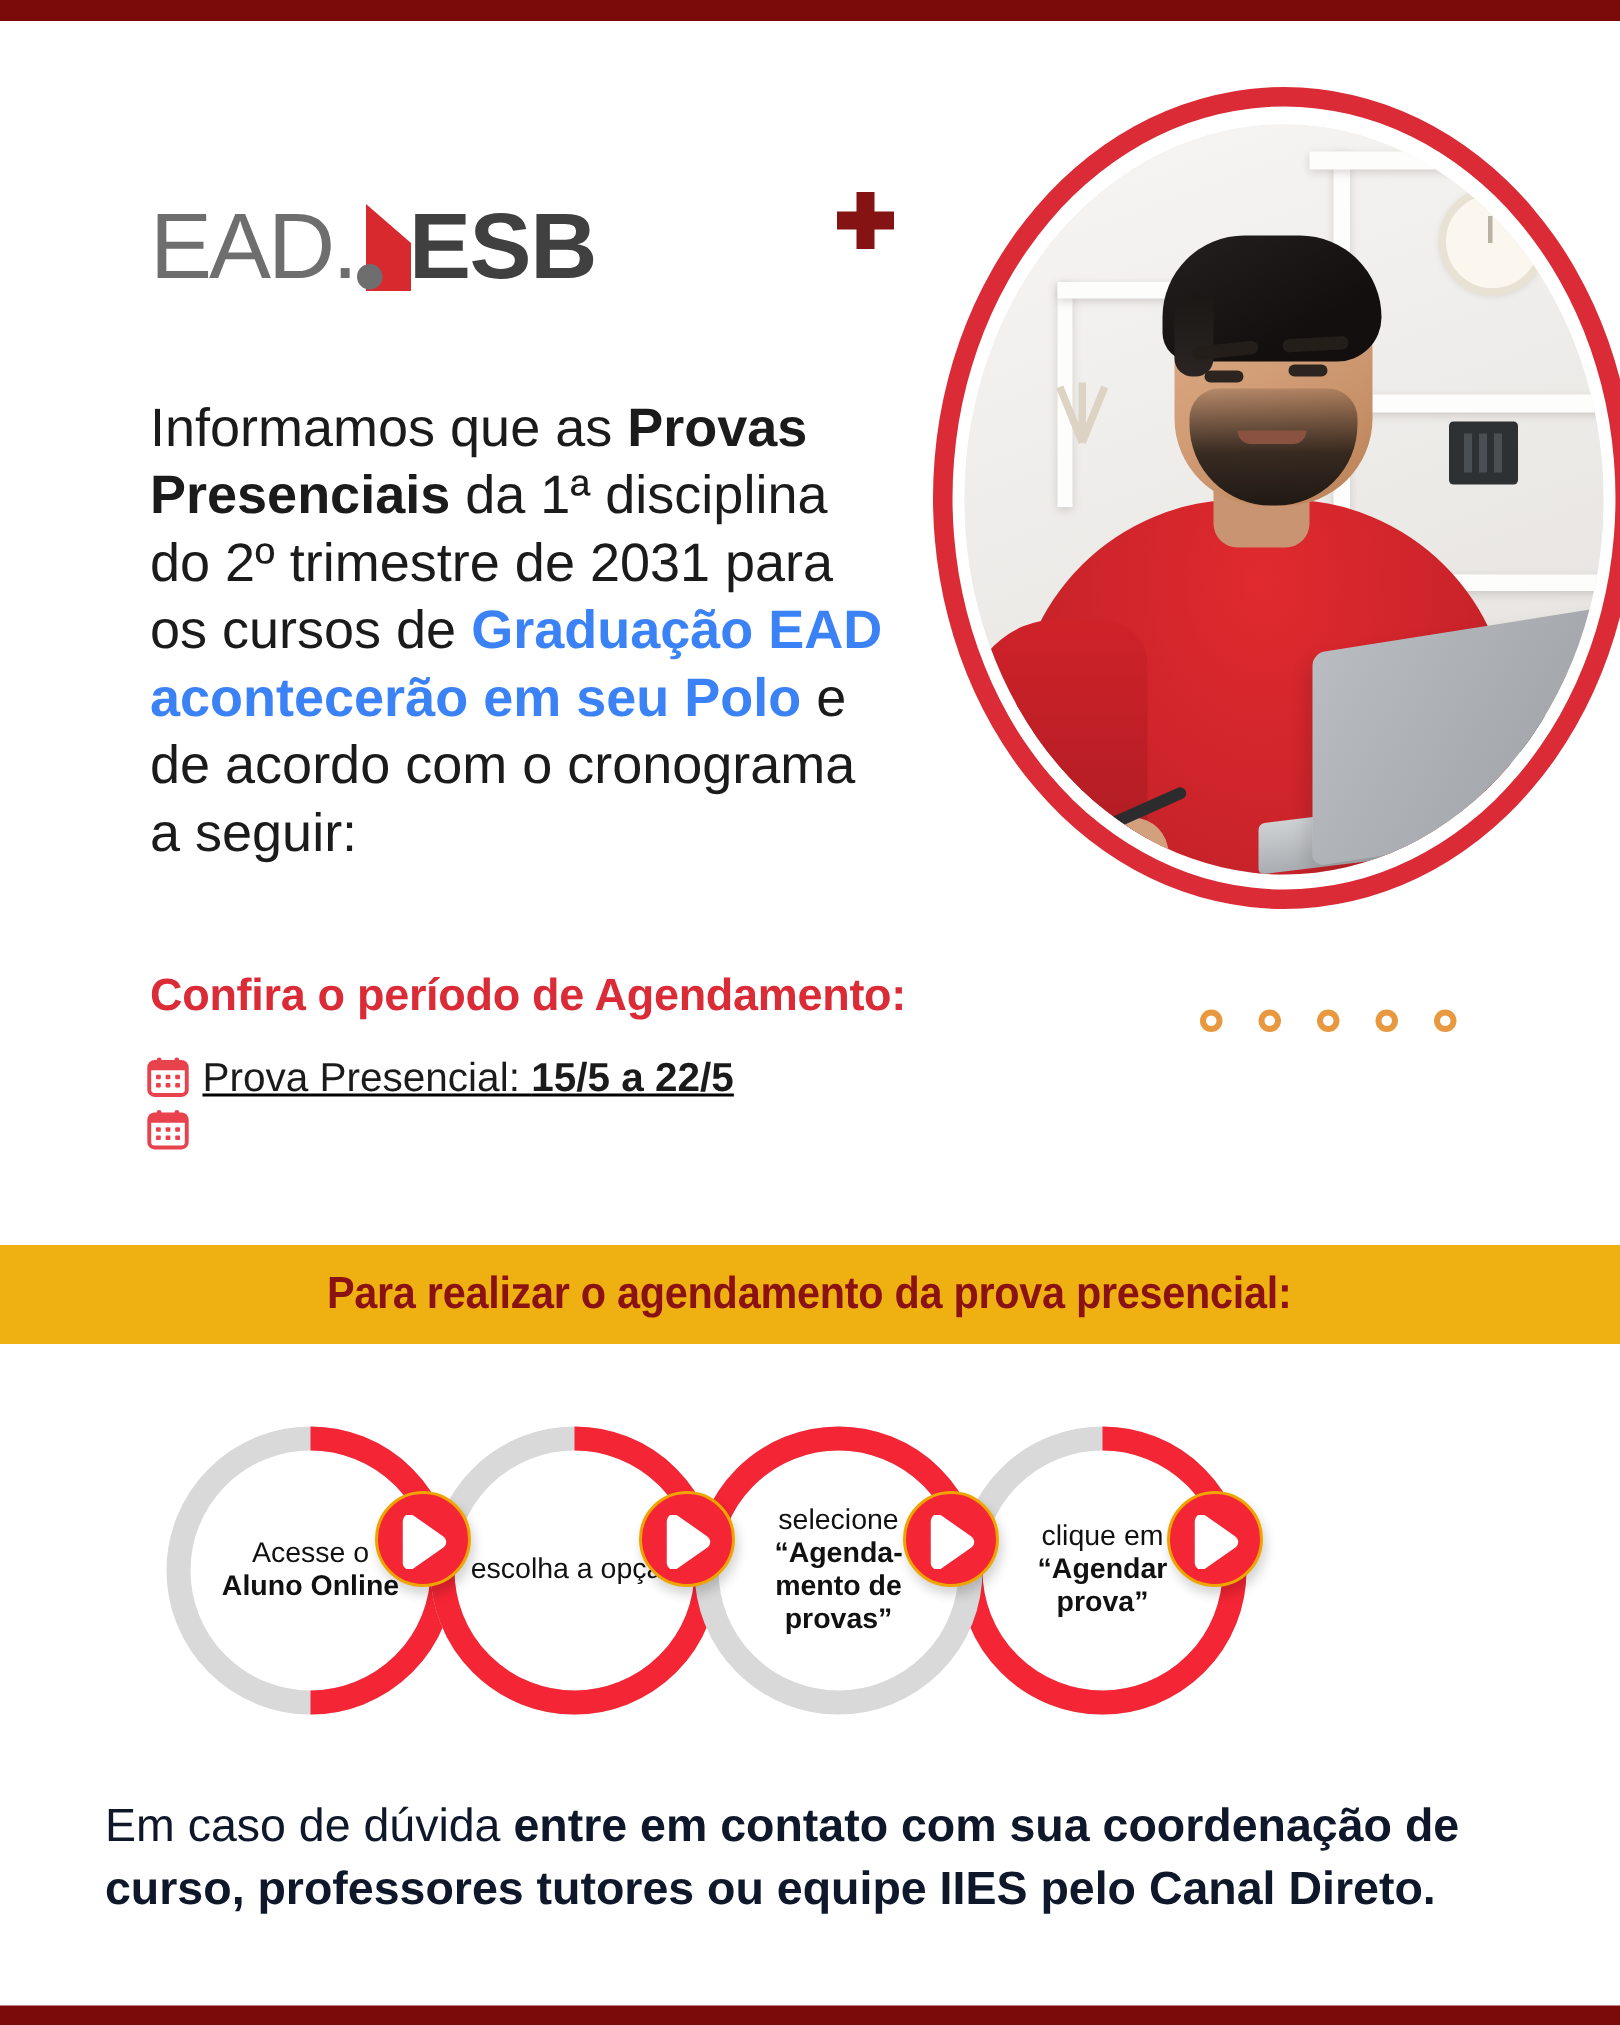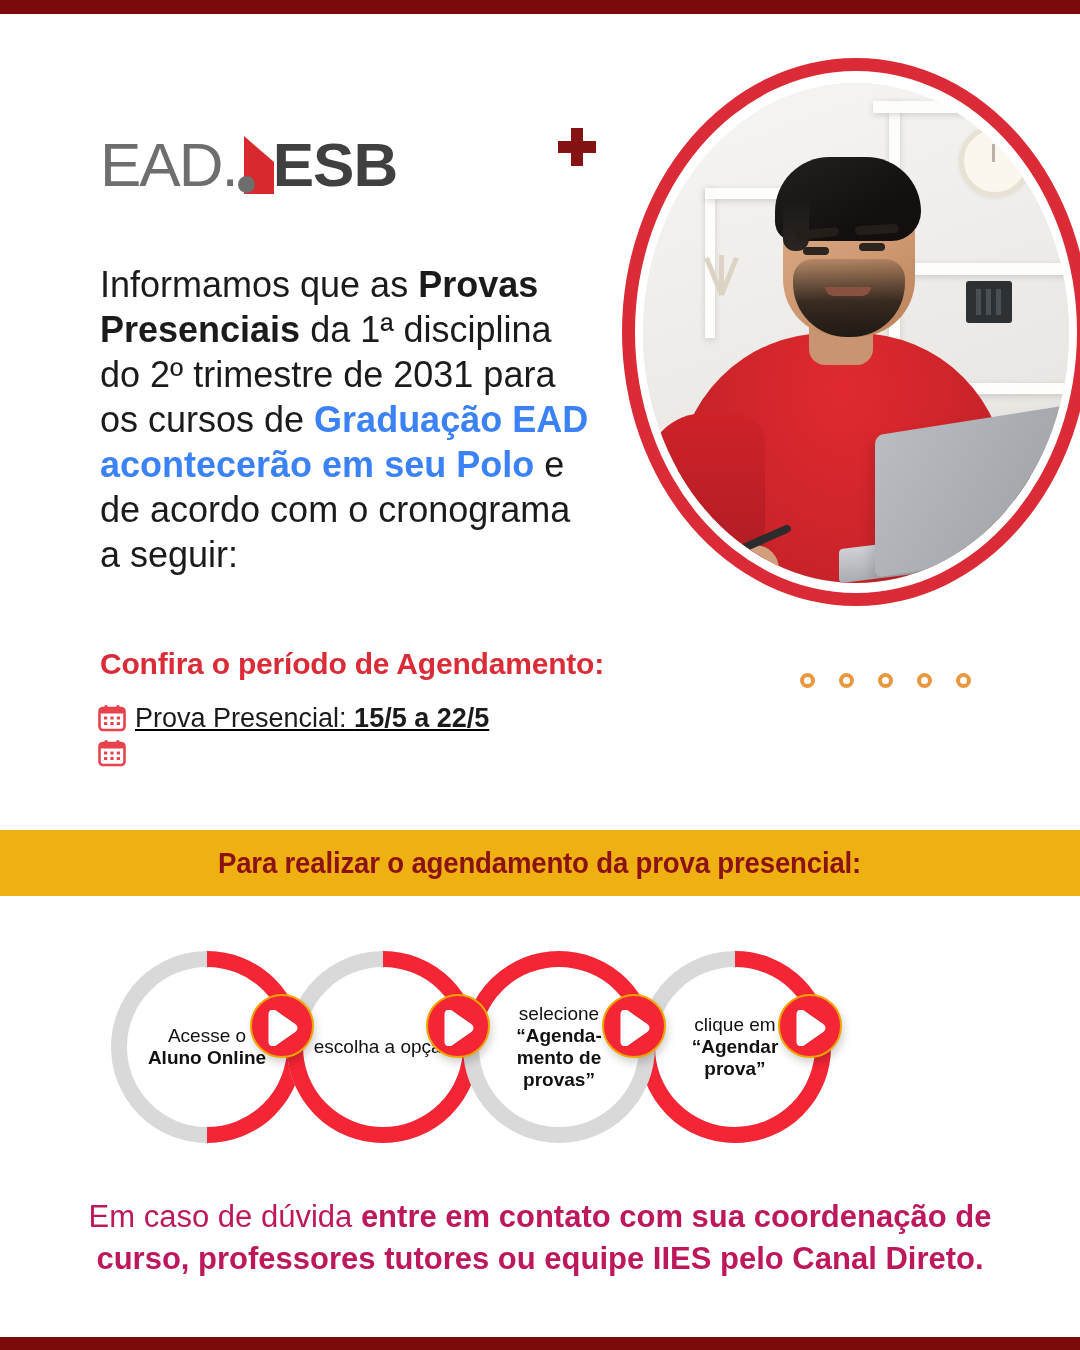--- a/index.html
+++ b/index.html
@@ -177,22 +177,22 @@
   .step-label .l2{font-weight:700;}
   .chev{
     position:absolute;top:46px;width:64px;height:64px;border-radius:50%;
     background:#F42534;border:2px solid #F0A400;box-sizing:border-box;z-index:6;
     box-shadow:2px 5px 8px rgba(0,0,0,.18);
   }
   .chev svg{position:absolute;left:16px;top:14px;}
 
   
   .footer-text{
-    position:absolute;left:70px;top:1196px;width:940px;text-align:center;
-    font-size:31px;line-height:42px;color:#be185d;
+    position:absolute;left:70px;top:1196px;width:940px;
+    font-size:31px;line-height:42px;color:#0f172a;
   }
   .footer-text b{font-weight:700;}
 </style>
 </head>
 <body>
 
 <div class="stage">
 
   <div class="bar-top"></div>
 

